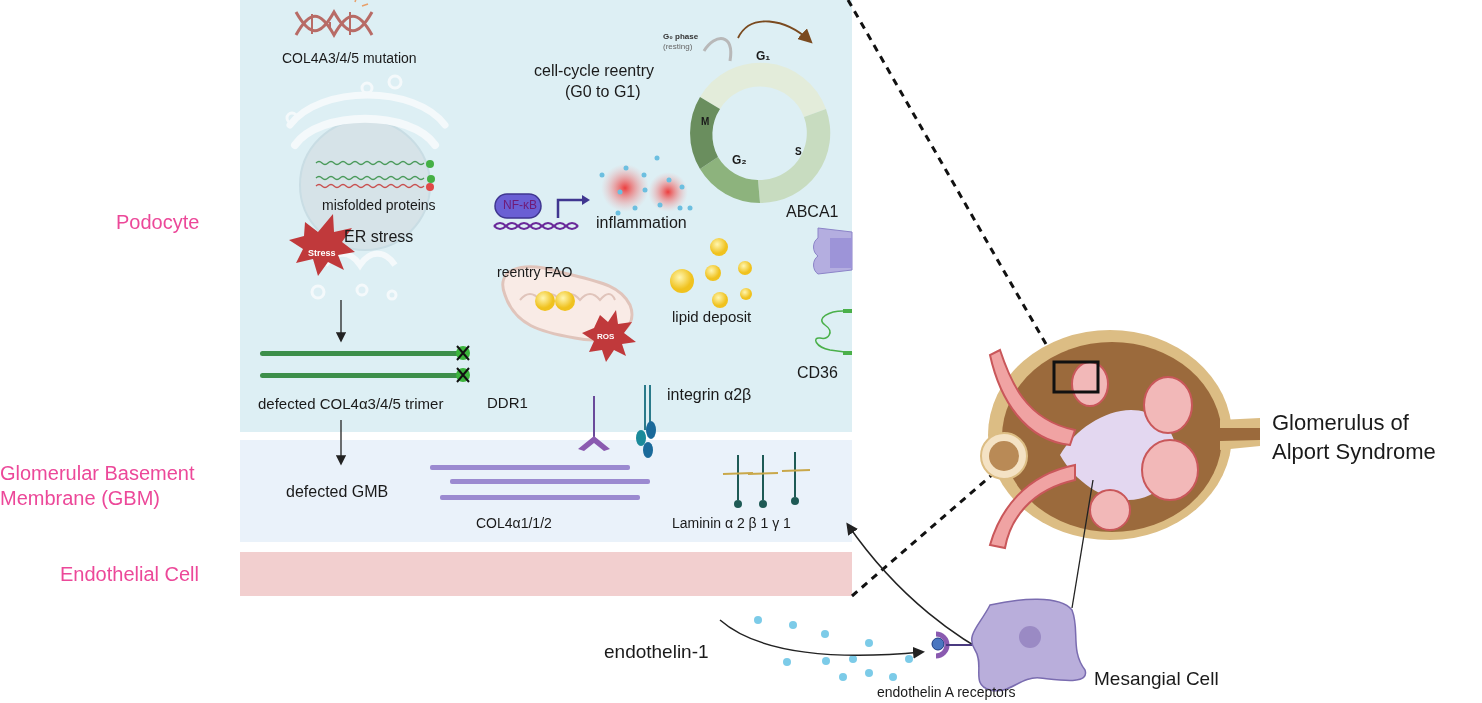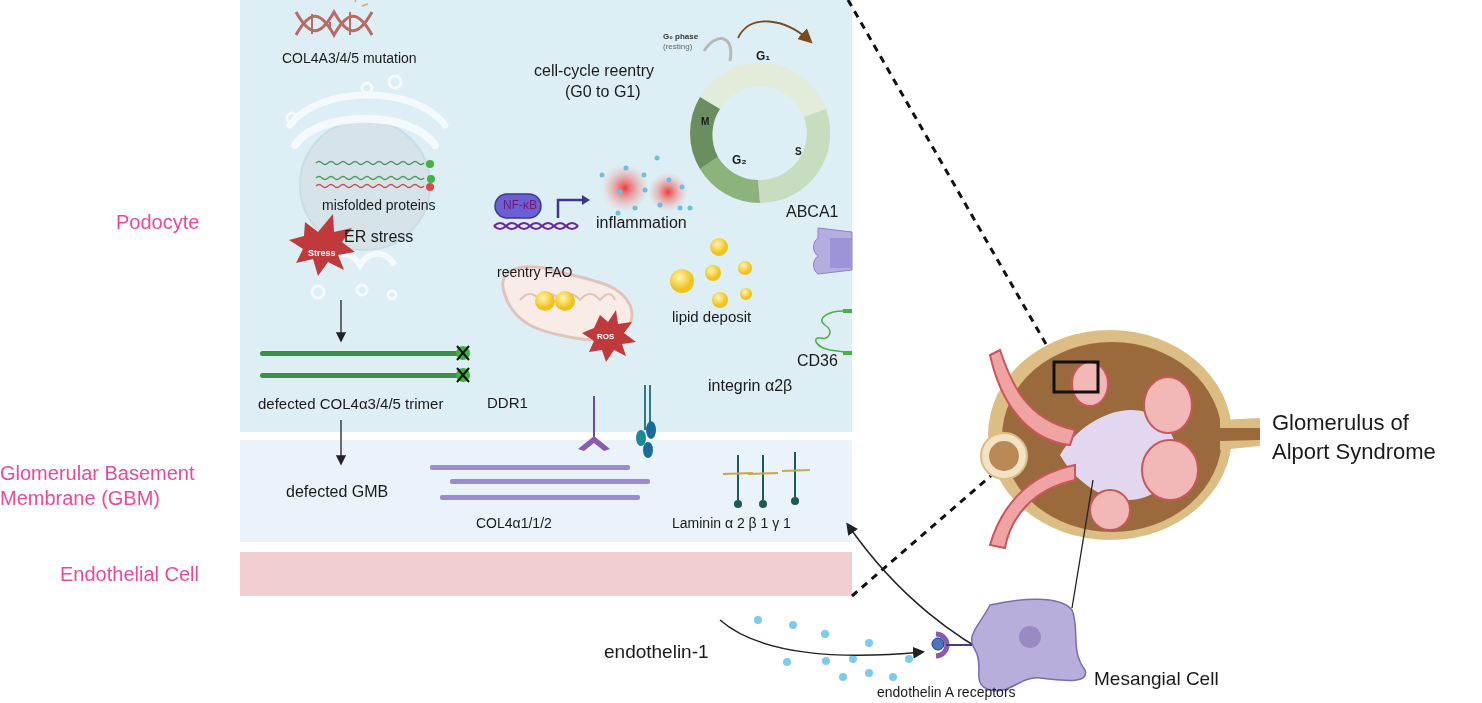--- a/index.html
+++ b/index.html
@@ -256,23 +256,23 @@
 <div class="lbl" style="left:795px;top:146px;font-size:10px;font-weight:bold;">S</div>
 <div class="lbl" style="left:732px;top:153px;font-size:12px;font-weight:bold;">G₂</div>
 <div class="lbl" style="left:701px;top:116px;font-size:10px;font-weight:bold;">M</div>
 
 <div class="lbl" style="left:503px;top:198px;font-size:12px;color:#701a75;">NF-κB</div>
 <div class="lbl t16" style="left:596px;top:214px;">inflammation</div>
 <div class="lbl t14" style="left:497px;top:264px;">reentry FAO</div>
 <div class="lbl" style="left:597px;top:332px;font-size:8px;font-weight:bold;color:#fff;">ROS</div>
 <div class="lbl t15" style="left:672px;top:308px;">lipid deposit</div>
 <div class="lbl t16" style="left:786px;top:203px;">ABCA1</div>
-<div class="lbl t16" style="left:797px;top:352px;">CD36</div>
+<div class="lbl t16" style="left:797px;top:364px;">CD36</div>
 <div class="lbl t15" style="left:487px;top:394px;">DDR1</div>
-<div class="lbl t16" style="left:667px;top:377px;margin-left:41px;">integrin α2β</div>
+<div class="lbl t16" style="left:667px;top:386px;">integrin α2β</div>
 
 <div class="lbl t16" style="left:286px;top:483px;">defected GMB</div>
 <div class="lbl t14" style="left:476px;top:515px;">COL4α1/1/2</div>
 <div class="lbl t14" style="left:672px;top:515px;">Laminin α 2 β 1 γ 1</div>
 
 <div class="lbl t17" style="left:604px;top:602px;">endothelin-1</div>
 <div class="lbl t14" style="left:877px;top:684px;">endothelin A receptors</div>
 <div class="lbl t17" style="left:1094px;top:629px;">Mesangial Cell</div>
 
 <div class="lbl" style="left:1272px;top:410px;font-size:22px;">Glomerulus of</div>

